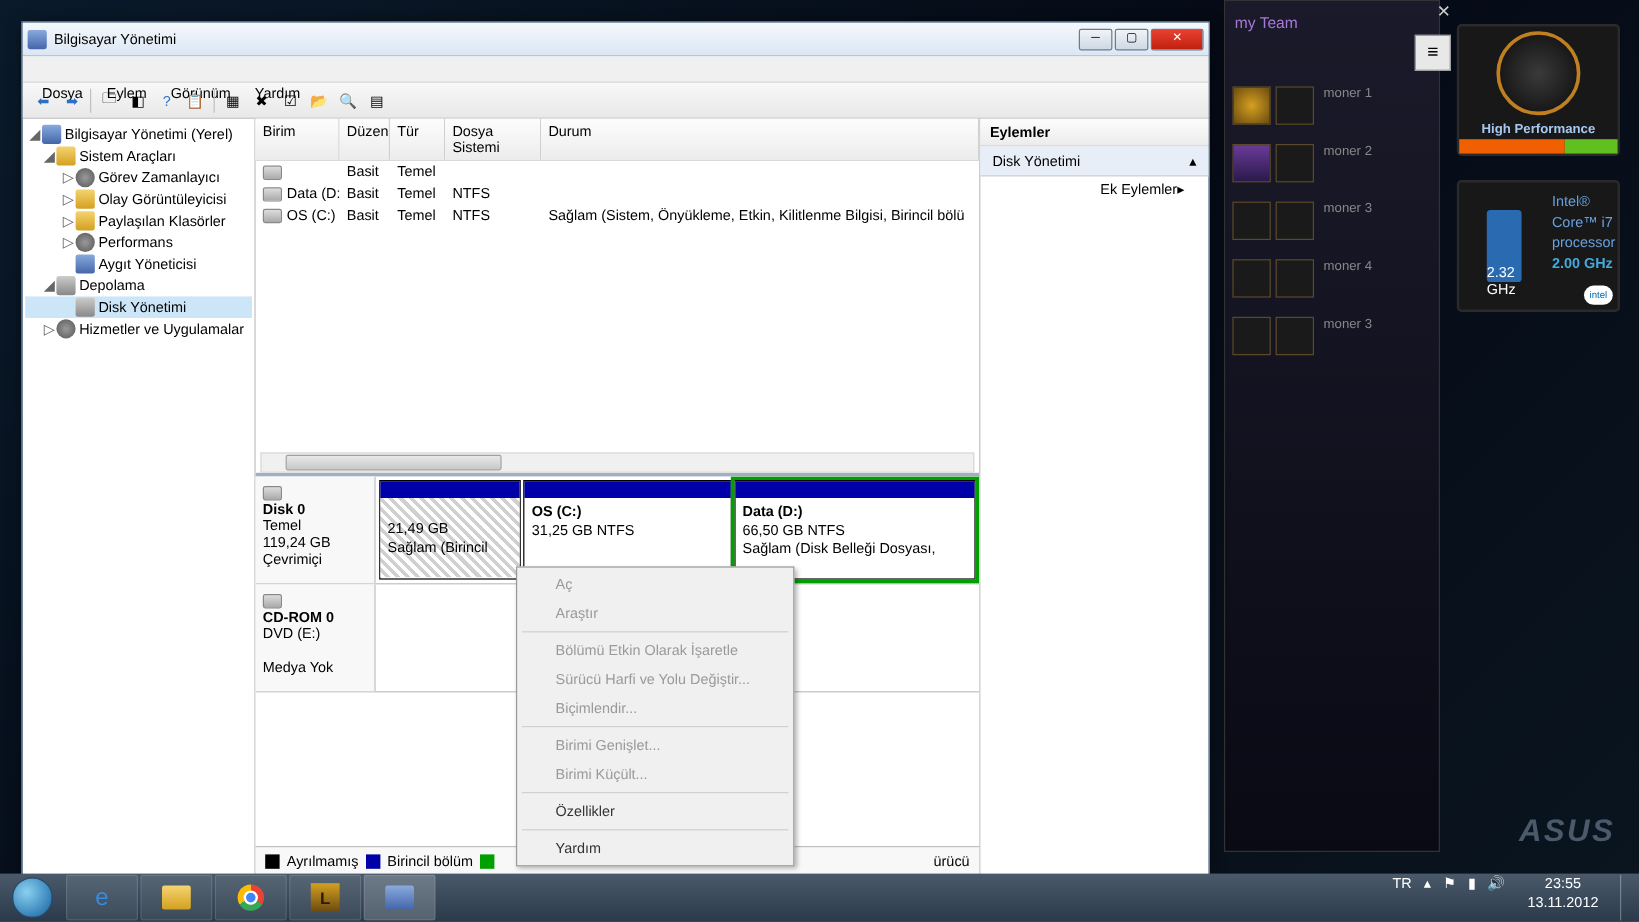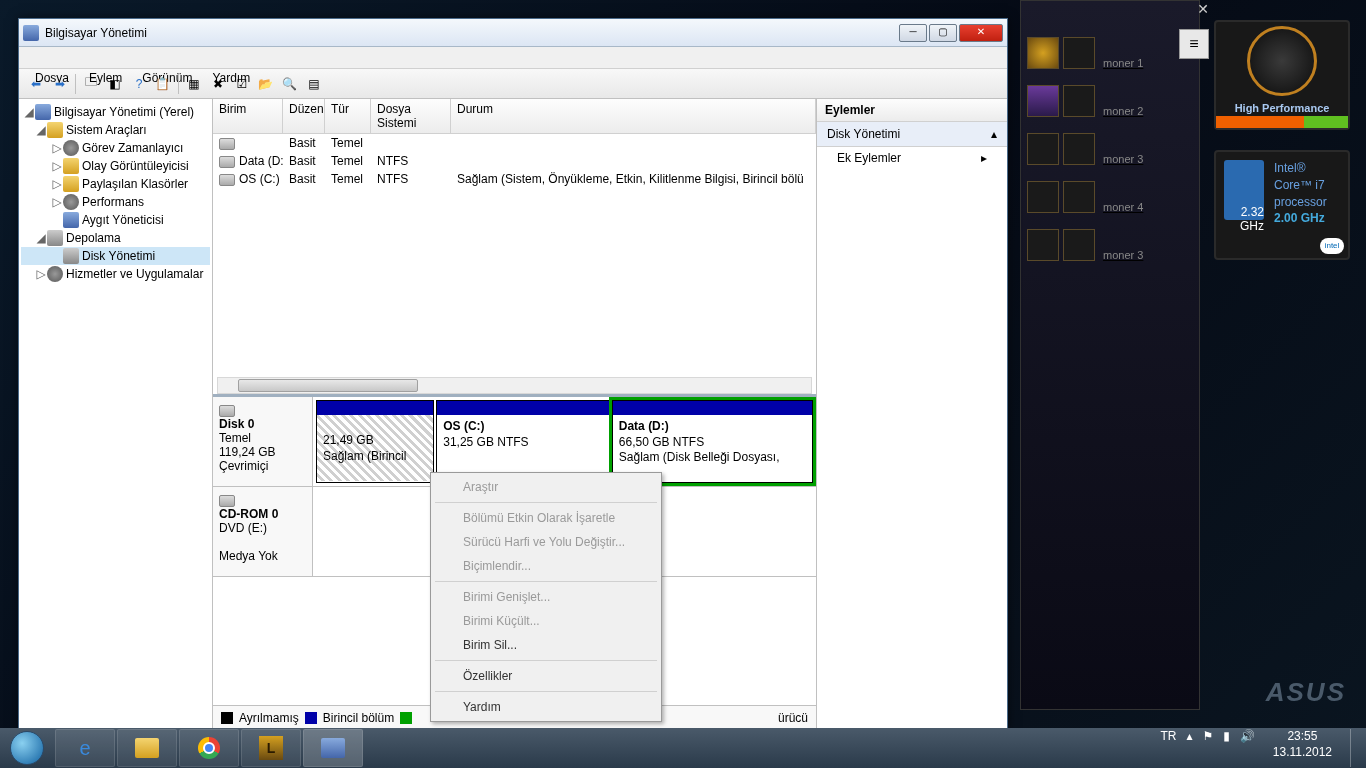--- a/index.html
+++ b/index.html
@@ -4,36 +4,36 @@
 <style>
 * { margin:0; padding:0; box-sizing:border-box; font-family:"Segoe UI",Tahoma,sans-serif; font-size:12px; }
 body { width:1366px; height:768px; background:#000; position:relative; overflow:hidden; }
 .desktop { width:100%; height:100%; background:linear-gradient(135deg,#0a1a2a 0%,#050a15 50%,#0a1520 100%); position:relative; }
 
 
 .bg-app { position:absolute; left:1020px; top:0; width:180px; height:710px; background:linear-gradient(#1a1a2a,#0a0a15); border:1px solid #333; }
 .bg-app-title { color:#a678d6; padding:10px 8px; font-size:13px; }
 .bg-app-menu { position:absolute; right:-10px; top:28px; width:30px; height:30px; background:#e8e8e8; border:1px solid #999; text-align:center; line-height:28px; font-size:16px; }
 .bg-app-close { position:absolute; right:-10px; top:0; width:30px; height:15px; color:#ccc; text-align:right; font-size:14px; }
-.summoner-row { display:flex; align-items:flex-end; padding:6px; margin:4px 0;text-decoration:underline; }
+.summoner-row { display:flex; align-items:flex-start; padding:6px; margin:4px 0; }
 .summoner-slot { width:32px; height:32px; border:1px solid #5a4a2a; margin-right:4px; background:#1a1a1a; }
 .summoner-slot.gold { background:radial-gradient(#d4a020,#6a4a10); }
 .summoner-slot.purple { background:linear-gradient(#6a3a9a,#2a1a4a); }
 .summoner-label { color:#888; font-size:11px; margin-left:4px; }
 
 
 .gadget { position:absolute; right:16px; width:136px; background:#181818; border:2px solid #2a2a2a; border-radius:4px; color:#68a0e0; }
 .gadget-perf { top:20px; height:110px;font-weight:bold; }
 .gadget-perf .dial { width:70px; height:70px; margin:4px auto; border-radius:50%; background:radial-gradient(#3a3a3a,#0a0a0a); border:3px solid #c08020; position:relative; }
 .gadget-perf .label { text-align:center; color:#a8c8f0; font-size:11px; padding:2px; }
 .gadget-perf .bar { display:flex; height:12px; }
 .gadget-perf .bar div:first-child { flex:2; background:#f06000; }
 .gadget-perf .bar div:last-child { flex:1; background:#60c020; }
 .gadget-cpu { top:150px; height:110px; display:flex; }
-.gadget-cpu .chip { width:40px; height:60px; background:#2a6ab0; margin:8px; border-radius:3px; font-size:8px; color:#fff; text-align:right; padding-top:45px; }
+.gadget-cpu .chip { width:40px; height:60px; background:#2a6ab0; margin:23px; border-radius:3px; font-size:8px; color:#fff; text-align:left; padding-top:45px; }
 .gadget-cpu .info { font-size:10px; padding:8px 2px; line-height:1.4; }
 .gadget-cpu .intel-logo { position:absolute; right:4px; bottom:4px; width:24px; height:16px; background:#fff; border-radius:8px; font-size:8px; color:#0068b5; text-align:center; line-height:16px; }
 
 .asus-logo { position:absolute; right:20px; bottom:60px; color:#4a5a6a; font-size:26px; font-weight:bold; letter-spacing:2px; font-style:italic; }
 
 
 .window { position:absolute; left:18px; top:18px; width:990px; height:712px; background:#fff; border:1px solid #4a6a8a; box-shadow:0 0 10px rgba(0,0,0,.5); }
 .titlebar { height:28px; background:linear-gradient(#f4f8fc,#dce6f4); display:flex; align-items:center; padding:0 4px; border-bottom:1px solid #a8b8c8; }
 .titlebar-icon { width:16px; height:16px; background:#d4a850; margin-right:6px; }
 .titlebar-text { flex:1; color:#000; }
@@ -75,21 +75,21 @@
 .part-body { padding:4px 6px; font-size:11px; line-height:1.3; height:66px; }
 .part.sys .part-body { background:repeating-linear-gradient(45deg,#fff,#fff 3px,#d0d0d0 3px,#d0d0d0 6px); }
 .part.sel { outline:3px solid #00a000; }
 
 .legend { height:24px; border-top:1px solid #c0c0c0; display:flex; align-items:center; padding:0 8px; gap:6px; font-size:11px; background:#f8f8f8; }
 .legend .sw { width:12px; height:12px; display:inline-block; }
 
 .actions-pane { width:190px; }
 .actions-hdr { padding:4px 8px; background:linear-gradient(#fdfdfd,#ececec); border-bottom:1px solid #d0d0d0; font-weight:bold; }
 .actions-sec { padding:5px 10px; background:#e8eef8; border-bottom:1px solid #d0d0d0; display:flex; justify-content:space-between; }
-.actions-item { padding:4px 20px; }
+.actions-item { padding:4px 20px;text-align:right; }
 
 
 .ctx-menu { position:absolute; left:430px; top:472px; width:232px; background:#f0f0f0; border:1px solid #9a9a9a; box-shadow:2px 2px 4px rgba(0,0,0,.3); padding:2px; z-index:100; }
 .ctx-item { padding:5px 30px; color:#333; }
 .ctx-item.disabled { color:#9a9a9a; }
 .ctx-sep { height:1px; background:#d0d0d0; margin:3px 2px; }
 
 
 .taskbar { position:absolute; bottom:0; left:0; right:0; height:40px; background:linear-gradient(#4a5a6a,#2a3a4a); display:flex; align-items:center; }
 .start-btn { width:54px; height:40px; display:flex; align-items:center; justify-content:center; }
@@ -106,20 +106,21 @@
 .ico-disk{background:linear-gradient(#ccc,#888);border-radius:2px;}
 .ico-drive{width:16px;height:12px;background:linear-gradient(#ddd,#aaa);border:1px solid #888;border-radius:2px;display:inline-block;vertical-align:middle;margin-right:4px;}
 </style>
 </head>
 <body>
 
 <div class="desktop">
 
   <div class="bg-app">
     <div class="bg-app-close">✕</div>
+    <div class="bg-app-title">my Team</div>
     <div class="bg-app-menu">≡</div>
     <div style="padding-top:26px">
       <div class="summoner-row">
           <div class="summoner-slot gold"></div>
           <div class="summoner-slot"></div>
           <span class="summoner-label">moner 1</span>
         </div>
       <div class="summoner-row">
           <div class="summoner-slot purple"></div>
           <div class="summoner-slot"></div>
@@ -333,29 +334,29 @@
         <div class="actions-sec">
             <span>Disk Yönetimi</span>
             <span>▴</span>
           </div>
         <div class="actions-item"><span>Ek Eylemler</span><span style="float:right">▸</span></div>
       </div>
     </div>
   </div>
 
   <div class="ctx-menu">
+    <div class="ctx-item disabled">Aç</div>
     <div class="ctx-item disabled">Araştır</div>
     <div class="ctx-sep"></div>
     <div class="ctx-item disabled">Bölümü Etkin Olarak İşaretle</div>
     <div class="ctx-item disabled">Sürücü Harfi ve Yolu Değiştir...</div>
     <div class="ctx-item disabled">Biçimlendir...</div>
     <div class="ctx-sep"></div>
     <div class="ctx-item disabled">Birimi Genişlet...</div>
     <div class="ctx-item disabled">Birimi Küçült...</div>
-    <div class="ctx-item">Birim Sil...</div>
     <div class="ctx-sep"></div>
     <div class="ctx-item">Özellikler</div>
     <div class="ctx-sep"></div>
     <div class="ctx-item">Yardım</div>
   </div>
 
   <div class="taskbar">
     <div class="start-btn">
         <div class="orb"></div>
       </div>

